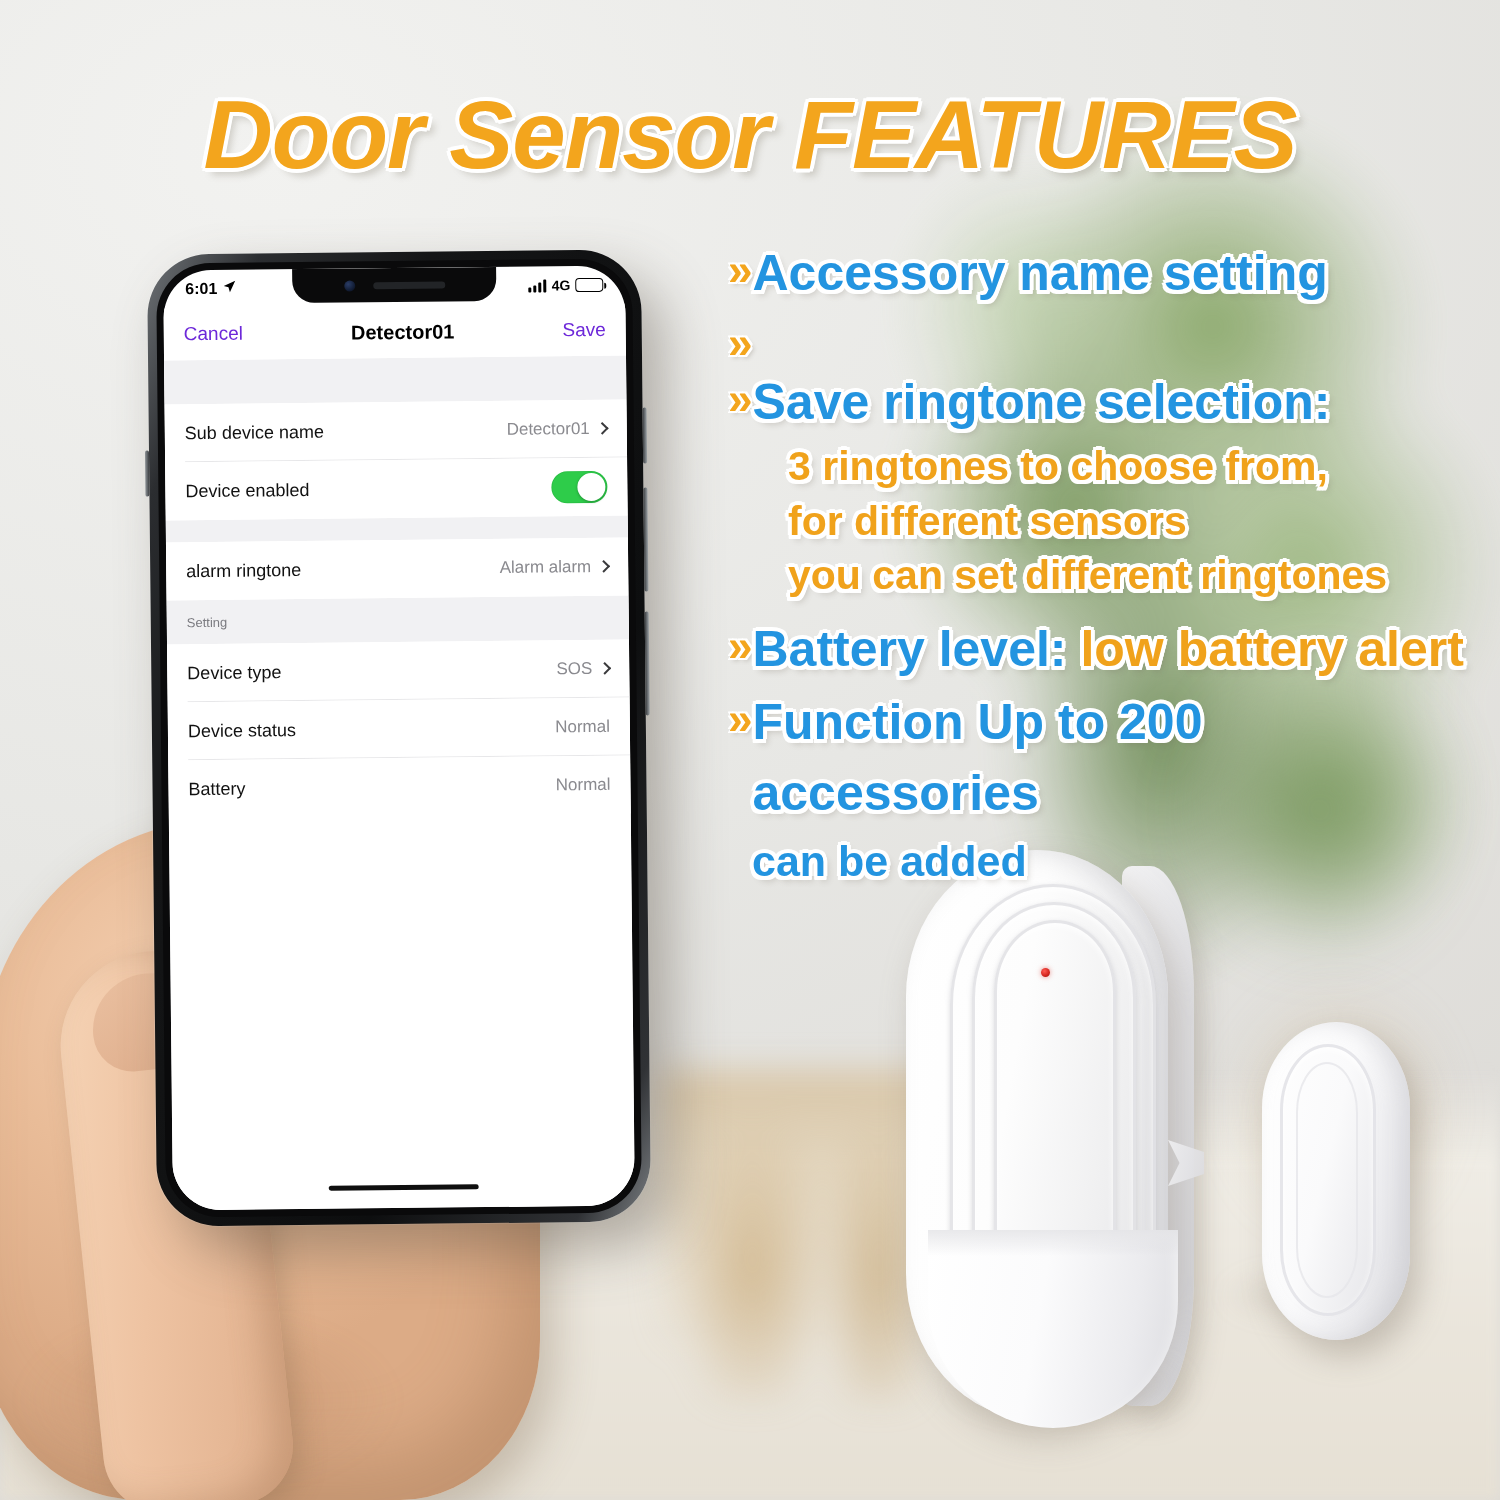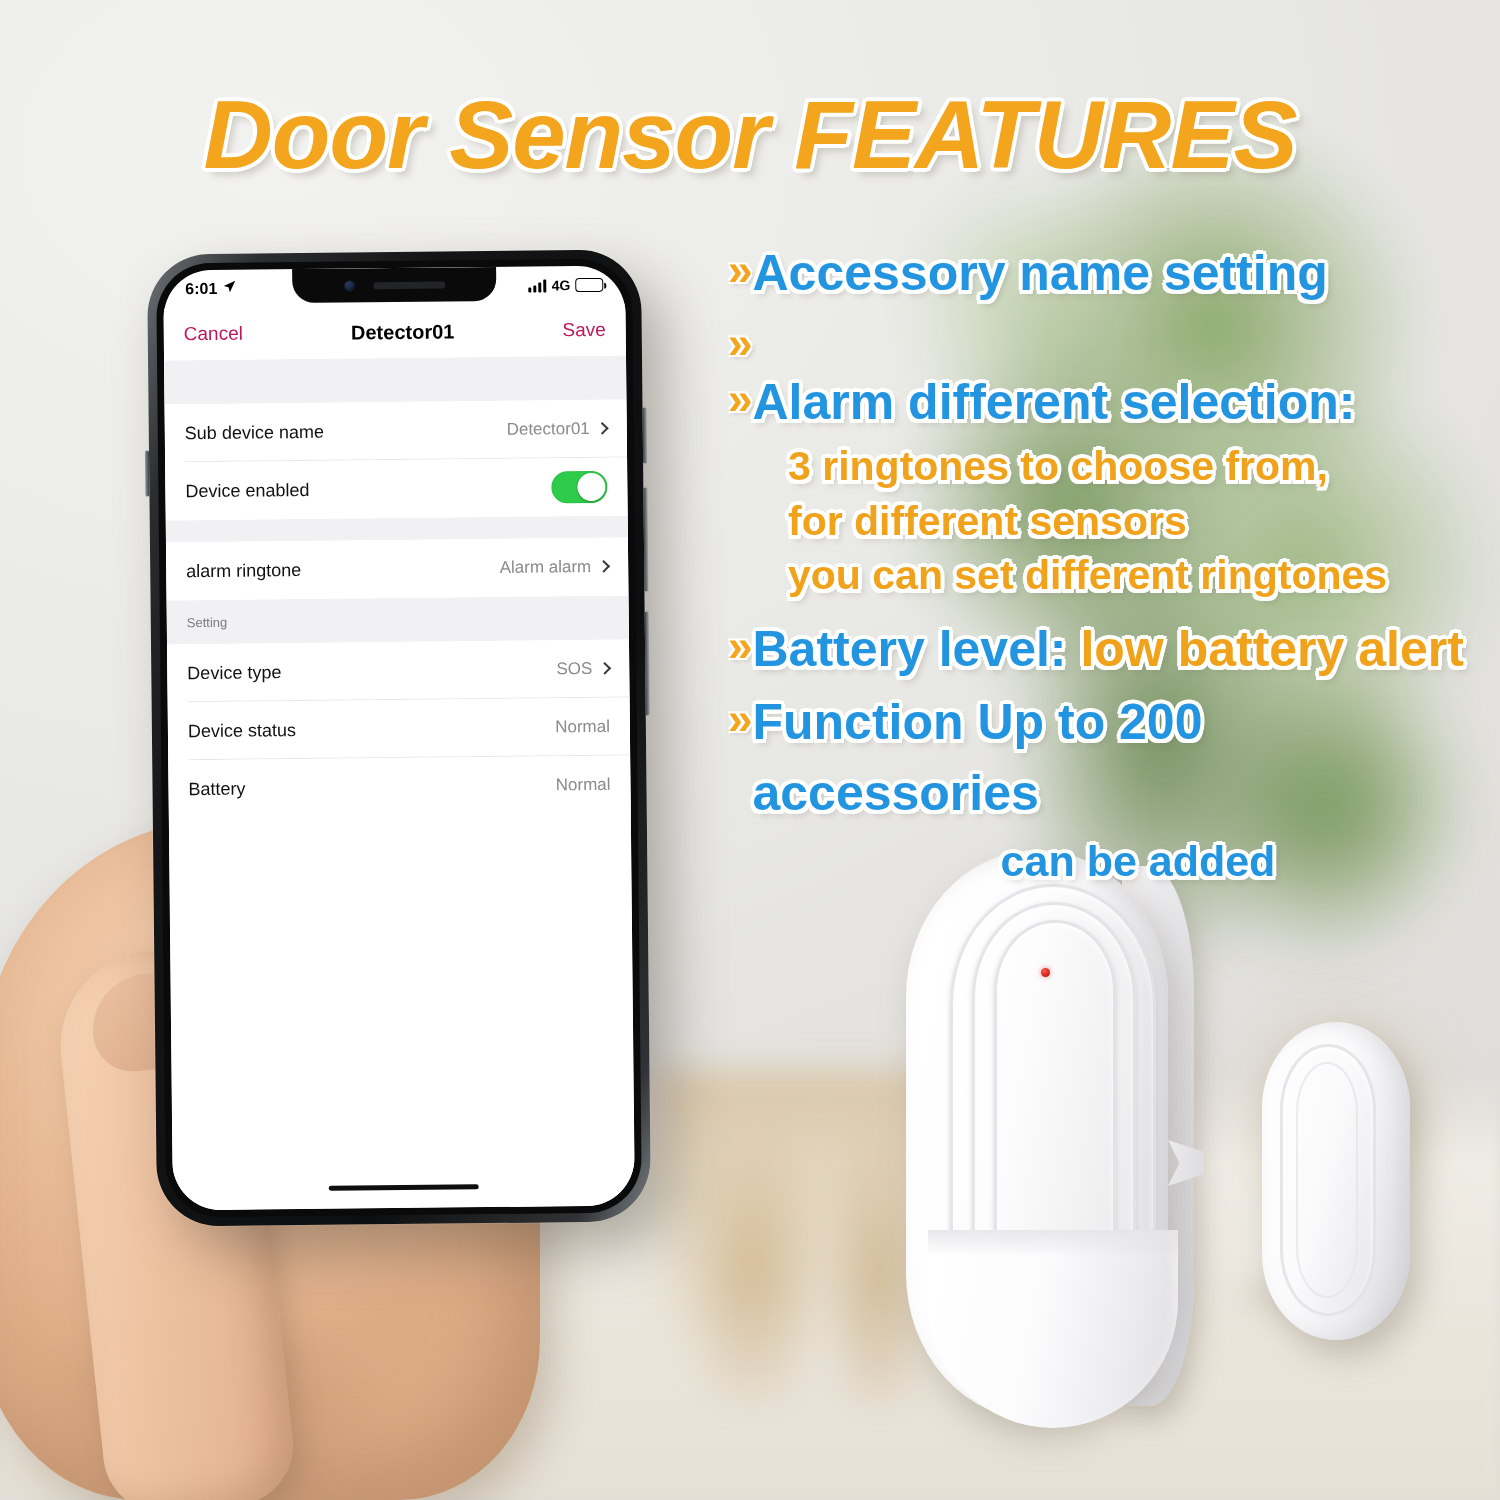--- a/index.html
+++ b/index.html
@@ -187,21 +187,21 @@
     width:2.4px; height:6px; background:#000; border-radius:0 2px 2px 0;
   }
   .batt-fill { height:100%; background:#000; border-radius:1.5px; }
 
   
   .navbar {
     position:absolute; left:0; top:38px; width:100%; height:52px;
     display:flex; align-items:center; justify-content:space-between;
     padding:0 20px; background:#fff; z-index:4;
   }
-  .nav-btn { font-size:19px; color:#be185d; }
+  .nav-btn { font-size:19px; color:#6d28d9; }
   .nav-title { font-size:20px; font-weight:bold; color:#000; }
 
   
   .list-area { position:absolute; left:0; top:90px; width:100%; bottom:0; background:#fff; }
   .gap { height:44px; background:#f1f1f3; }
   .gap-sm { height:22px; background:#f1f1f3; }
   .sec-header {
     height:44px; background:#f1f1f3;
     display:flex; align-items:center; padding:0 20px;
     font-size:13px; color:#7b7b80;
@@ -268,27 +268,26 @@
     font-size:41px; line-height:1.38; font-weight:bold;
     color:#f0a21b; margin-left:60px; margin-top:-2px;
     text-shadow:
       -3px -3px 0 #fff, 3px -3px 0 #fff, -3px 3px 0 #fff, 3px 3px 0 #fff,
       -4px 0 0 #fff, 4px 0 0 #fff, 0 -4px 0 #fff, 0 4px 0 #fff,
       -3px 4px 0 #fff, 3px 4px 0 #fff,
       4px 5px 6px rgba(110,100,85,.3);
   }
   .cont-text {
     font-size:43px; line-height:1.42; font-weight:bold;
-    color:#2394e0; margin-left:60px;
+    color:#2394e0; margin-left:24px;
     text-shadow:
       -3px -3px 0 #fff, 3px -3px 0 #fff, -3px 3px 0 #fff, 3px 3px 0 #fff,
       -4px 0 0 #fff, 4px 0 0 #fff, 0 -4px 0 #fff, 0 4px 0 #fff,
       -3px 4px 0 #fff, 3px 4px 0 #fff,
       4px 5px 6px rgba(110,100,85,.3);
-    text-align: center;
   }
 
   
   .sensor { position:absolute; left:890px; top:840px; width:600px; height:620px; z-index:3; }
   .sensor-shadow {
     position:absolute; left:10px; top:500px; width:340px; height:90px;
     background:radial-gradient(50% 50% at 50% 50%, rgba(150,138,120,.38) 0%, rgba(150,138,120,0) 72%);
     filter:blur(14px);
   }
   .sensor-shadow2 {
@@ -485,21 +484,21 @@
     <span class="chev2">»</span>
     <span class="feat-text"><span>Accessory name setting</span></span>
   </div>
 
   <div class="feat">
     <span class="chev2">»</span>
   </div>
 
   <div class="feat">
     <span class="chev2">»</span>
-    <span class="feat-text"><span>Alarm different selection:</span></span>
+    <span class="feat-text"><span>Save ringtone selection:</span></span>
   </div>
   <div class="sub-text">3 ringtones to choose from,</div>
   <div class="sub-text">for different sensors</div>
   <div class="sub-text">you can set different  ringtones</div>
 
   <div class="feat" style="margin-top:10px">
     <span class="chev2">»</span>
     <span class="feat-text"><span>Battery level: </span><span class="o">low battery alert</span></span>
   </div>
 

